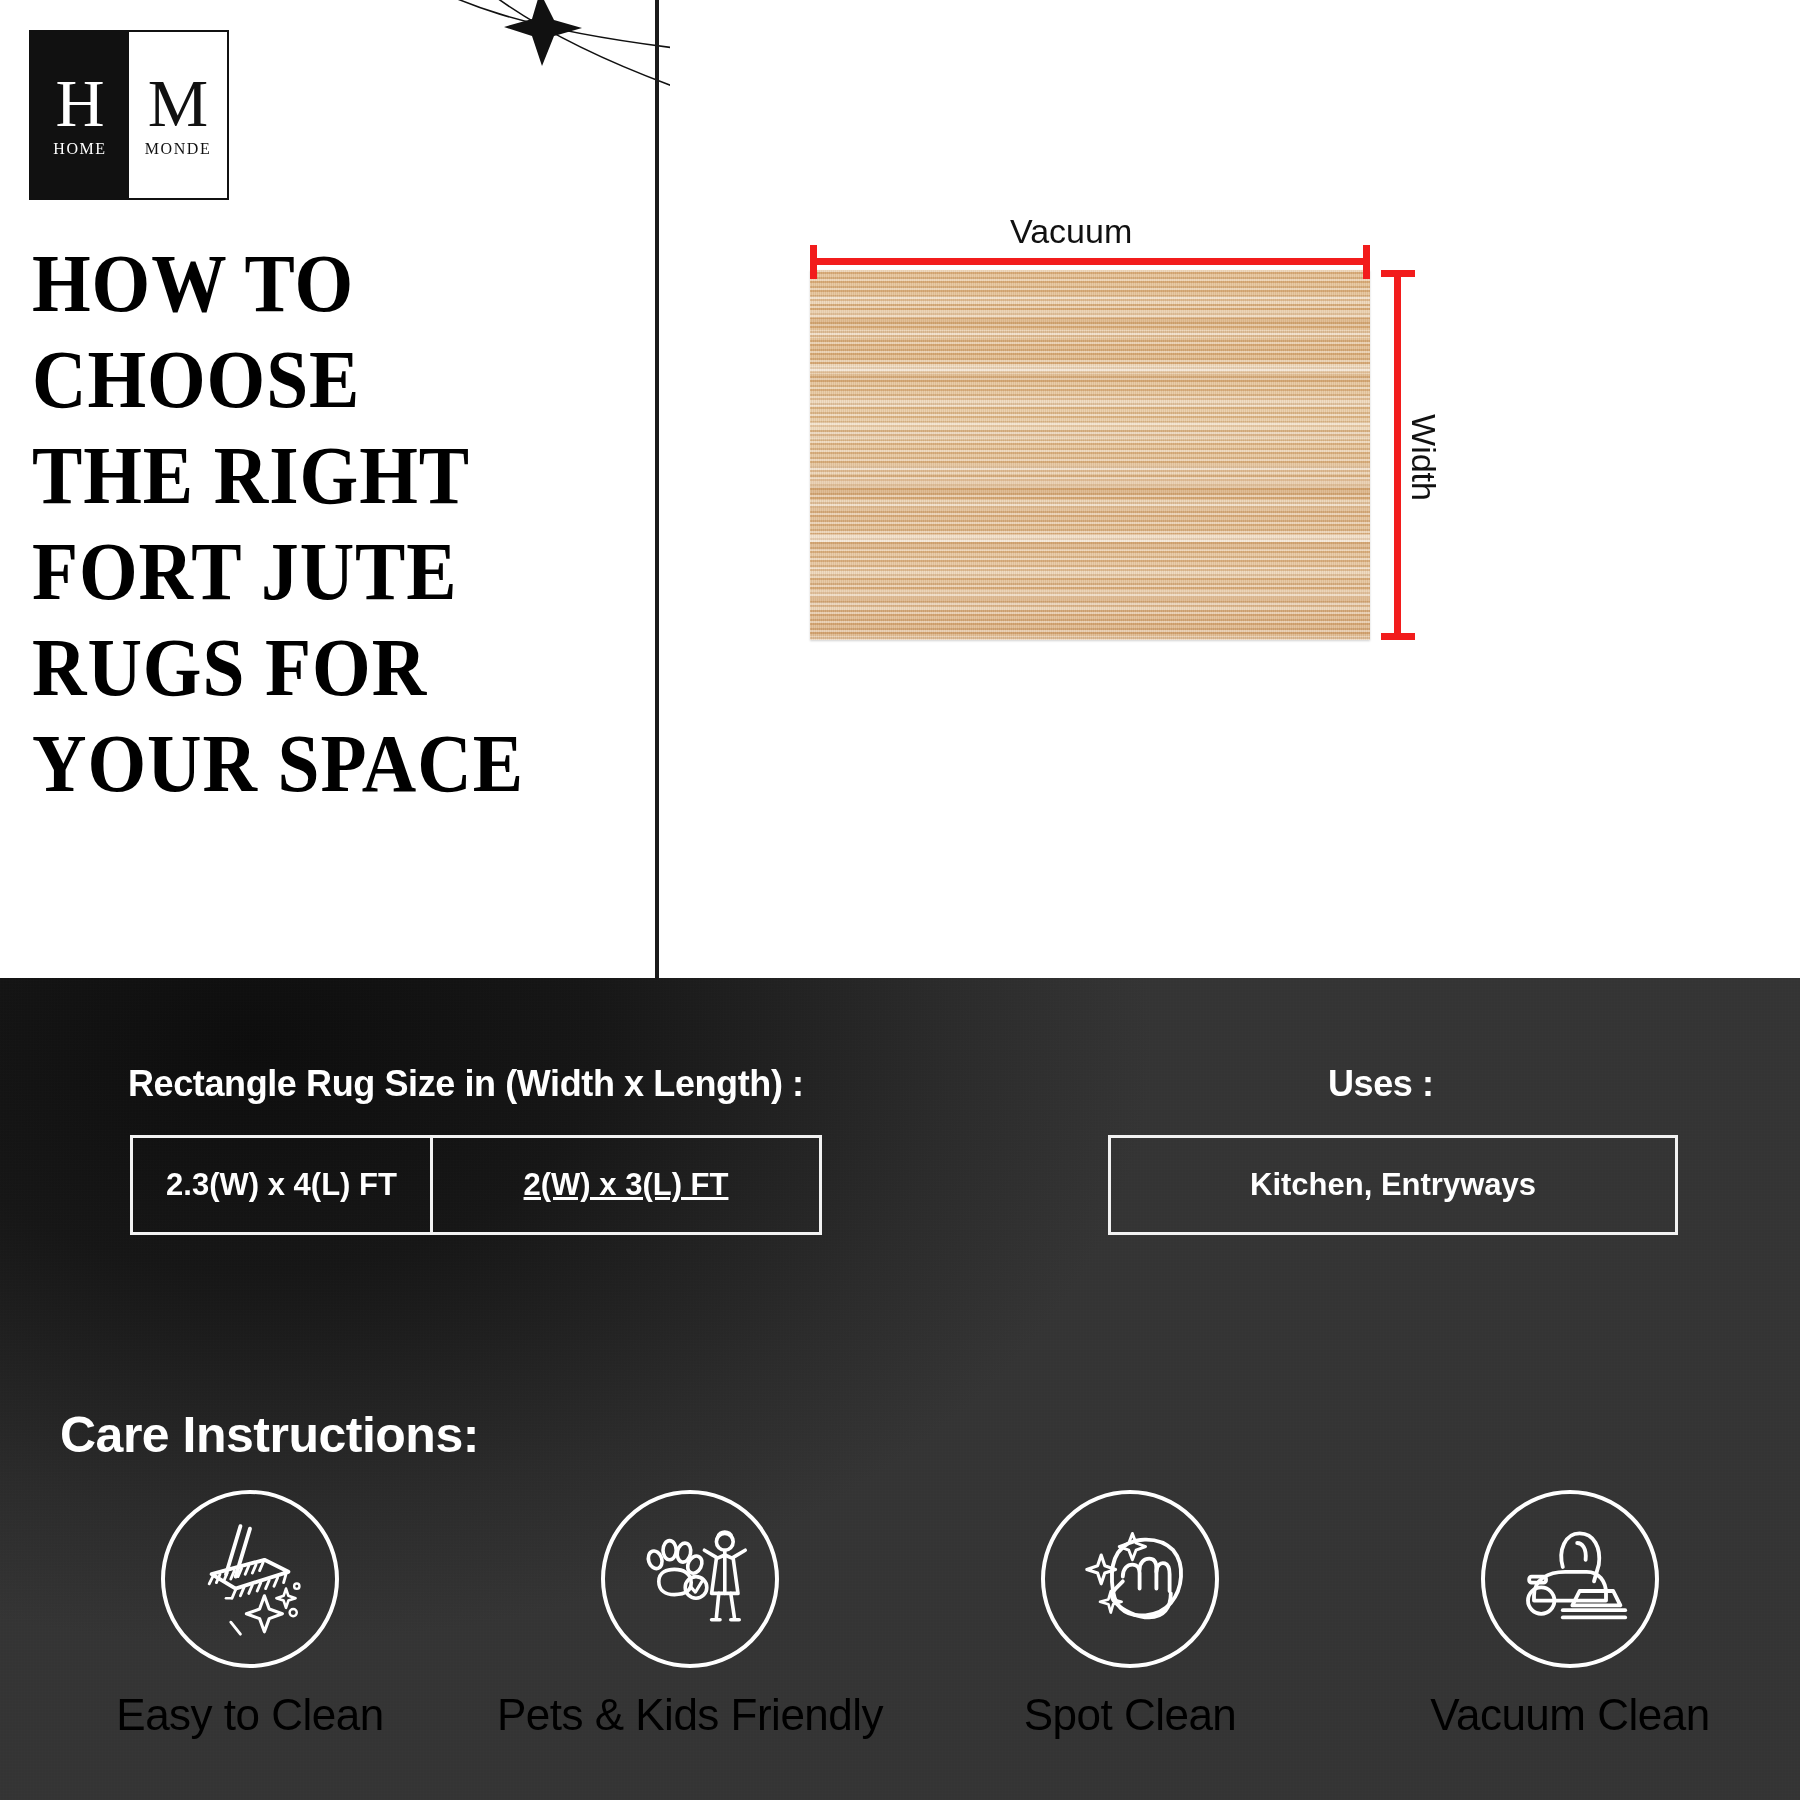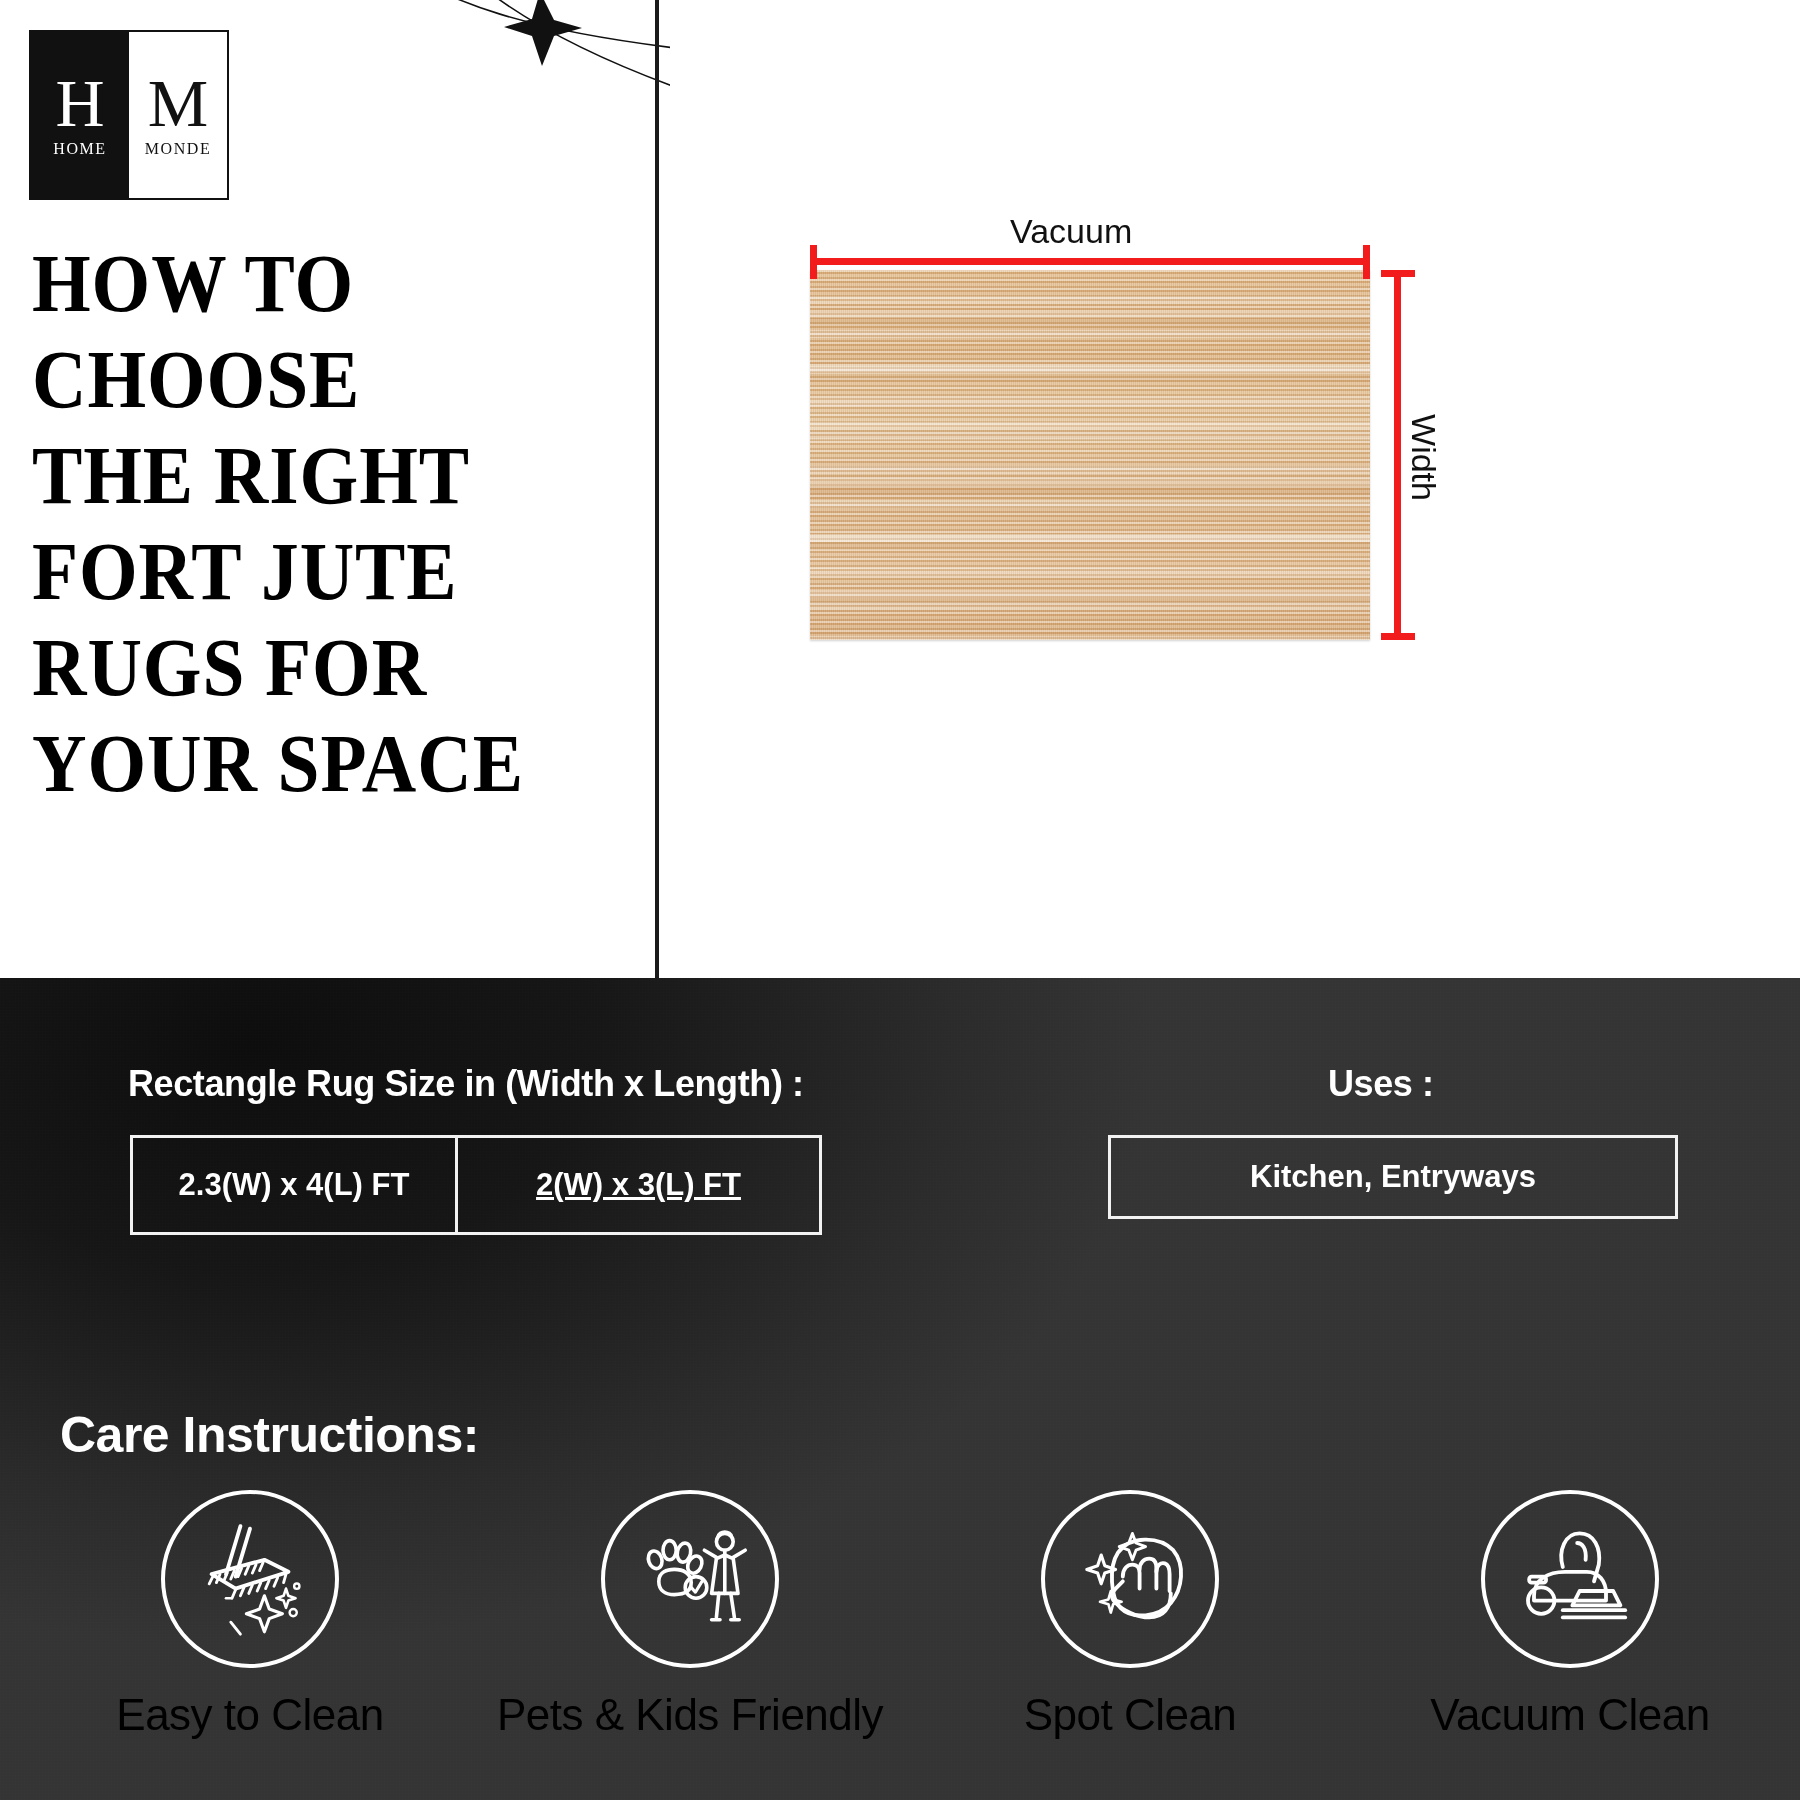--- a/index.html
+++ b/index.html
@@ -145,23 +145,23 @@
     border:3px solid #f2f2f2;
     display:flex;
   }
   .value-cell{
     display:flex; align-items:center; justify-content:center;
     font-family:"Liberation Sans", sans-serif;
     font-weight:700; font-size:31px; color:#ffffff;
     white-space:nowrap;
   }
   #sizes-table{ left:130px; top:1135px; width:692px; height:100px; }
-  #sizes-table .value-cell:first-child{ width:325px; border-right:3px solid #f2f2f2; }
+  #sizes-table .value-cell:first-child{ width:300px; border-right:3px solid #f2f2f2; }
   #sizes-table .value-cell:last-child{ flex:1;text-decoration:underline; }
-  #uses-table{ left:1108px; top:1135px; width:570px; height:84px; }
+  #uses-table{ left:1108px; top:1135px; width:570px; height:100px; }
   #uses-table .value-cell{ flex:1; }
 
   
   #care-heading{
     position:absolute; left:60px; top:1406px;
     font-family:"Liberation Sans", sans-serif; font-weight:700;
     font-size:50px; color:#ffffff; letter-spacing:-0.5px; white-space:nowrap;text-align:right;
   }
   #care-row{
     position:absolute; left:30px; top:1490px; width:1760px; height:300px;

